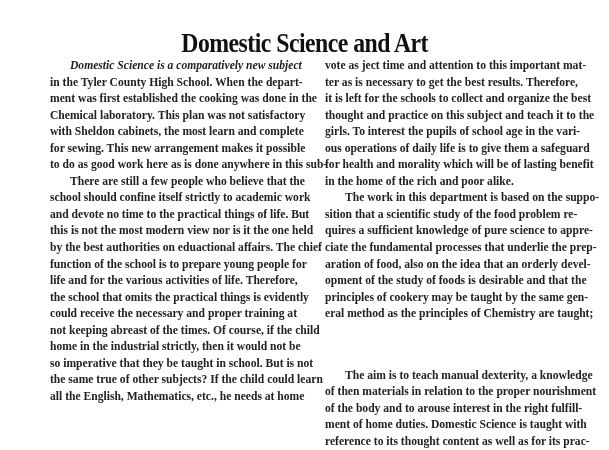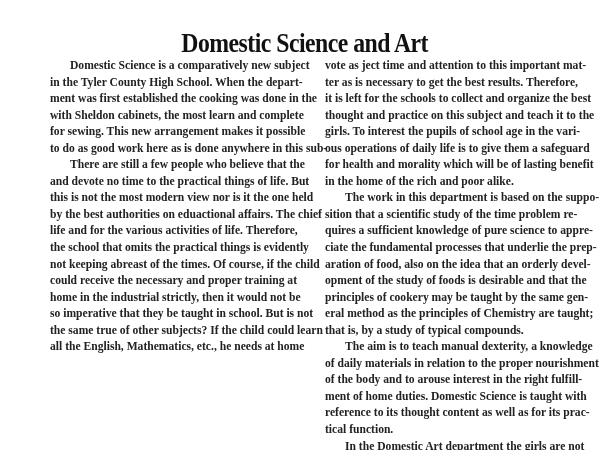--- a/index.html
+++ b/index.html
@@ -36,67 +36,69 @@
   .line { display: block; text-align-last: justify; white-space: nowrap; overflow: visible; }
   .line.last { text-align-last: left; }
 </style>
 </head>
 <body>
 
 <div class="title">Domestic Science and Art</div>
 
 <div class="col left" id="leftcol">
     <p style="text-indent: 0px;">
-      <span class="line" style="padding-left: 20px;">Domestic Science is a comparatively new subject</span>
+      <span class="line" style="padding-left: 20px; font-style: italic;">Domestic Science is a comparatively new subject</span>
       <span class="line">in the Tyler County High School. When the depart-</span>
       <span class="line">ment was first established the cooking was done in the</span>
+      <span class="line">Chemical laboratory.  This plan was not satisfactory</span>
       <span class="line">with Sheldon cabinets, the most learn and complete</span>
       <span class="line">for sewing.  This new arrangement makes it possible</span>
       <span class="line">to do as good work here as is done anywhere in this sub-</span>
     </p>
     <p style="text-indent: 0px;">
       <span class="line" style="padding-left: 20px;">There are still a few people who believe that the</span>
+      <span class="line">school should confine itself strictly to academic work</span>
       <span class="line">and devote no time to the practical things of life.  But</span>
       <span class="line">this is not the most modern view nor is it the one held</span>
       <span class="line">by the best authorities on eduactional affairs. The chief</span>
+      <span class="line">function of the school is to prepare young people for</span>
       <span class="line">life and for the various activities of life.  Therefore,</span>
       <span class="line">the school that omits the practical things is evidently</span>
+      <span class="line">could receive the necessary and  proper  training  at</span>
       <span class="line">not keeping abreast of the times. Of course, if the child</span>
-      <span class="line">could receive the necessary and  proper  training  at</span>
       <span class="line">home in the industrial strictly, then it would not be</span>
       <span class="line">so imperative that they be taught in school.  But is not</span>
       <span class="line">the same true of other subjects? If the child could learn</span>
       <span class="line">all the English, Mathematics, etc., he needs at home</span>
     </p>
   </div>
 <div class="col right" id="rightcol">
     <p class="cont" style="text-indent: 0px;">
       <span class="line">vote as ject time and attention to this important mat-</span>
       <span class="line">ter as is necessary to get the best results.  Therefore,</span>
       <span class="line">it is left for the schools to collect and organize the best</span>
       <span class="line">thought and practice on this subject and teach it to the</span>
       <span class="line">girls.  To interest the pupils of school age in the vari-</span>
       <span class="line">ous operations of daily life is to give them a safeguard</span>
       <span class="line">for health and morality which will be of lasting benefit</span>
       <span class="line last">in the home of the rich and poor alike.</span>
     </p>
     <p style="text-indent: 0px;">
       <span class="line" style="padding-left: 20px;">The work in this department is based on the suppo-</span>
-      <span class="line">sition that a scientific study of the time  problem re-</span>
+      <span class="line">sition that a scientific study of the food  problem re-</span>
       <span class="line">quires a sufficient knowledge of pure science to appre-</span>
       <span class="line">ciate the fundamental processes that underlie the prep-</span>
       <span class="line">aration of food, also on the idea that an orderly devel-</span>
       <span class="line">opment of the study of foods is desirable and that the</span>
       <span class="line">principles of cookery may be taught by the same gen-</span>
       <span class="line">eral method as the principles of Chemistry are taught;</span>
-      <span class="line last">that is, by a study of typical compounds.</span>
     </p>
     <p style="text-indent: 0px;">
-      <span class="line" style="padding-left: 20px;">The aim is to teach manual dexterity, a knowledge</span>
-      <span class="line">of daily materials in relation to the proper nourishment</span>
+      <span class="line" style="padding-left: 20px; margin-top: 45px;">The aim is to teach manual dexterity, a knowledge</span>
+      <span class="line">of then materials in relation to the proper nourishment</span>
       <span class="line">of the body and to arouse interest in the right fulfill-</span>
       <span class="line">ment of home duties.  Domestic Science is taught with</span>
       <span class="line">reference to its thought content as well as for its prac-</span>
       <span class="line last">tical function.</span>
     </p>
     <p style="text-indent: 0px;">
       <span class="line" style="padding-left: 20px;">In the Domestic Art department the girls are not</span>
     </p>
   </div>
 

